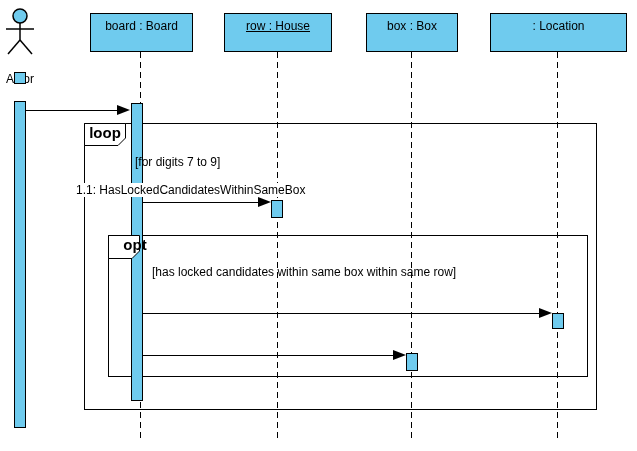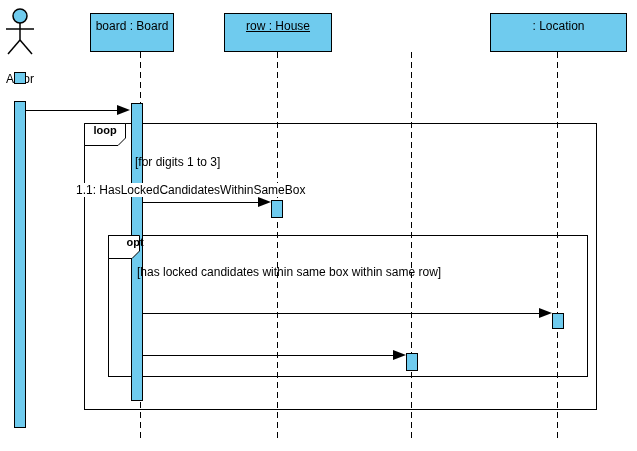--- a/index.html
+++ b/index.html
@@ -22,21 +22,21 @@
     border:1px solid var(--border,#000);background:transparent;
   }
   .activation{
     position:absolute;z-index:4;box-sizing:border-box;
     background:var(--lifeline-fill,#6FCBEE);border:1px solid var(--border,#000);
   }
   .pentagon{position:absolute;z-index:6;}
   .pentagon svg{position:absolute;left:0;top:0;}
   .pentagon .op-label{
     position:absolute;left:0;top:1px;width:100%;text-align:center;
-    font-size:11px;font-weight:bold;padding-right:0;box-sizing:border-box;
+    font-size:15px;font-weight:bold;padding-right:0;box-sizing:border-box;
   }
   .msg-line{position:absolute;z-index:5;height:0;border-top:1px solid var(--border,#000);}
   .arrowhead{
     position:absolute;z-index:5;width:0;height:0;
     border-left:13px solid var(--border,#000);
     border-top:5px solid transparent;border-bottom:5px solid transparent;
   }
   .msg-label{
     position:absolute;z-index:5;font-size:12px;white-space:nowrap;
     background:var(--background,#fff);padding:0 1px;
@@ -57,22 +57,23 @@
 
   <svg class="actor-figure" style="left:0;top:4px;" width="40" height="52" viewBox="0 0 40 52">
     <circle cx="20" cy="12" r="7" fill="var(--lifeline-fill,#6FCBEE)" stroke="var(--border,#000)" stroke-width="1.5"></circle>
     <line x1="20" y1="19" x2="20" y2="36" stroke="var(--border,#000)" stroke-width="1.5"></line>
     <line x1="6" y1="25" x2="34" y2="25" stroke="var(--border,#000)" stroke-width="1.5"></line>
     <line x1="20" y1="36" x2="8" y2="50" stroke="var(--border,#000)" stroke-width="1.5"></line>
     <line x1="20" y1="36" x2="32" y2="50" stroke="var(--border,#000)" stroke-width="1.5"></line>
   </svg>
   <div class="actor-label" style="left:0;top:72px;width:40px;">Actor</div>
 
-  <div class="head" style="left:90px;top:13px;width:84px;">board : Board</div>
+  <div class="head" style="left:90px;top:13px;width:103px;">board : Board</div>
   <div class="head" style="left:224px;top:13px;width:108px;text-decoration:underline;">row : House</div>
+  <div class="head" style="left:366px;top:13px;width:92px;">box : Box</div>
   <div class="head" style="left:490px;top:13px;width:137px;">: Location</div>
 
   <div class="frame" style="left:84px;top:123px;width:513px;height:287px;"></div>
   <div class="frame" style="left:108px;top:235px;width:480px;height:142px;"></div>
 
   <div class="activation" style="left:14px;top:72px;width:12px;height:12px;"></div>
   <div class="activation" style="left:14px;top:101px;width:12px;height:327px;"></div>
   <div class="activation" style="left:131px;top:103px;width:12px;height:298px;"></div>
   <div class="activation" style="left:271px;top:200px;width:12px;height:18px;"></div>
   <div class="activation" style="left:552px;top:313px;width:12px;height:16px;"></div>
@@ -84,22 +85,22 @@
     </svg>
     <span class="op-label">loop</span>
   </div>
   <div class="pentagon" style="left:108px;top:235px;width:54px;height:24px;">
     <svg width="32" height="24" viewBox="0 0 32 24">
       <polygon points="0.5,0.5 31.5,0.5 31.5,16 24,23.5 0.5,23.5" fill="#ffffff" stroke="var(--border,#000)" stroke-width="1"></polygon>
     </svg>
     <span class="op-label">opt</span>
   </div>
 
-  <div class="guard" style="left:135px;top:155px;">[for digits 1 to 3]</div>
-  <div class="guard" style="left:137px;top:265px;">[has locked candidates within same box within same row]</div>
+  <div class="guard" style="left:135px;top:155px;">[for digits 7 to 9]</div>
+  <div class="guard" style="left:152px;top:265px;">[has locked candidates within same box within same row]</div>
 
   <div class="msg-line" style="left:26px;top:110px;width:93px;"></div>
   <div class="arrowhead" style="left:117px;top:105px;"></div>
 
   <div class="msg-label" style="left:75px;top:183px;">1.1: HasLockedCandidatesWithinSameBox</div>
   <div class="msg-line" style="left:143px;top:202px;width:116px;"></div>
   <div class="arrowhead" style="left:258px;top:197px;"></div>
 
   <div class="msg-line" style="left:143px;top:313px;width:397px;"></div>
   <div class="arrowhead" style="left:539px;top:308px;"></div>

